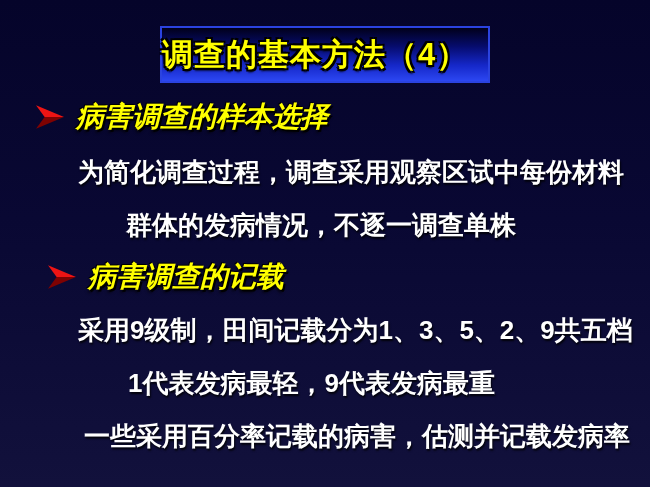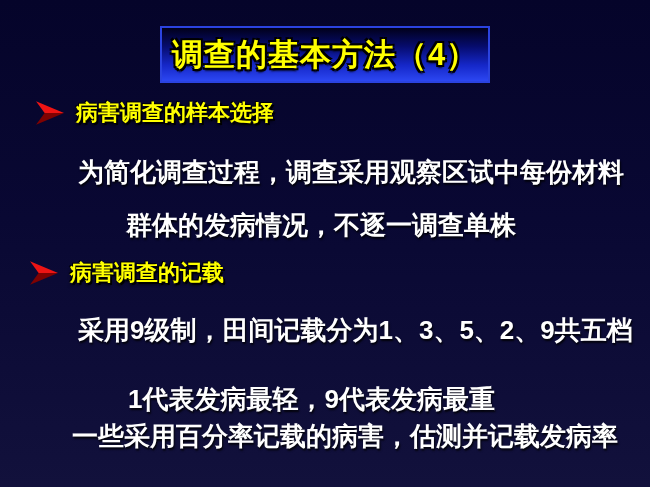--- a/index.html
+++ b/index.html
@@ -20,21 +20,21 @@
   .title-box {
     position: absolute;
     left: 160px;
     top: 26px;
     width: 326px;
     height: 53px;
     border: 2px solid #2b43e0;
     background: linear-gradient(180deg, #01001a 0%, #060c6e 35%, #1527c8 70%, #2c47f2 100%);
     display: flex;
     align-items: center;
-    justify-content: center;
+    justify-content: flex-start;
   }
   .title-text {
     color: #ffff00;
     font-size: 31px;
     font-weight: bold;
     letter-spacing: 1px;
     white-space: nowrap;
     text-shadow:
       -2px -2px 0 #000, 2px -2px 0 #000,
       -2px  2px 0 #000, 2px  2px 0 #000,
@@ -49,24 +49,25 @@
     gap: 12px;
   }
   .bullet-row .arrow {
     width: 28px;
     height: 24px;
     flex: 0 0 auto;
     display: block;
   }
   .heading-text {
     color: #ffff00;
-    font-size: 22px;
+    font-size: 28px;
     font-weight: bold;
     white-space: nowrap;
     text-shadow: 2px 2px 0 #000, -1px -1px 0 #000, 0 3px 3px rgba(0,0,0,.7);
+    font-style: italic;
   }
 
   
   .body-line {
     position: absolute;
     color: #ffffff;
     font-size: 26px;
     font-weight: bold;
     white-space: nowrap;
     text-shadow: 1px 2px 2px rgba(0,0,0,.85);
@@ -85,25 +86,25 @@
     <svg class="arrow" viewBox="0 0 26 22">
       <polygon points="0,0 26,11 8,11" fill="#ee1414"></polygon>
       <polygon points="0,22 26,11 8,11" fill="#7e0202"></polygon>
     </svg>
     <span class="heading-text">病害调查的样本选择</span>
   </div>
 
   <div class="body-line" style="left:126px; top:208px;">群体的发病情况，不逐一调查单株</div>
   <div class="body-line" style="left:78px; top:155px;">为简化调查过程，调查采用观察区试中每份材料</div>
 
-  <div class="bullet-row" style="left:30px; top:258px;">
+  <div class="bullet-row" style="left:48px; top:258px;">
     <svg class="arrow" viewBox="0 0 26 22">
       <polygon points="0,0 26,11 8,11" fill="#ee1414"></polygon>
       <polygon points="0,22 26,11 8,11" fill="#7e0202"></polygon>
     </svg>
     <span class="heading-text">病害调查的记载</span>
   </div>
 
   <div class="body-line" style="left:78px; top:313px;">采用9级制，田间记载分为1、3、5、2、9共五档</div>
-  <div class="body-line" style="left:128px; top:366px;margin-top:16px;">1代表发病最轻，9代表发病最重</div>
-  <div class="body-line" style="left:72px; top:419px;">一些采用百分率记载的病害，估测并记载发病率</div>
+  <div class="body-line" style="left:128px; top:366px;">1代表发病最轻，9代表发病最重</div>
+  <div class="body-line" style="left:84px; top:419px;">一些采用百分率记载的病害，估测并记载发病率</div>
 
 </div>
 
 </body></html>

